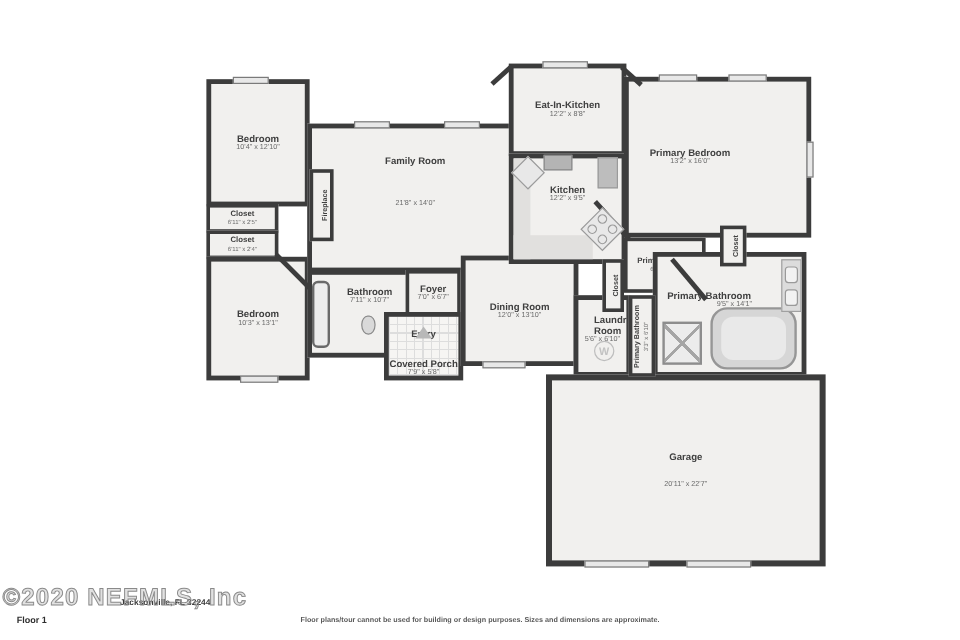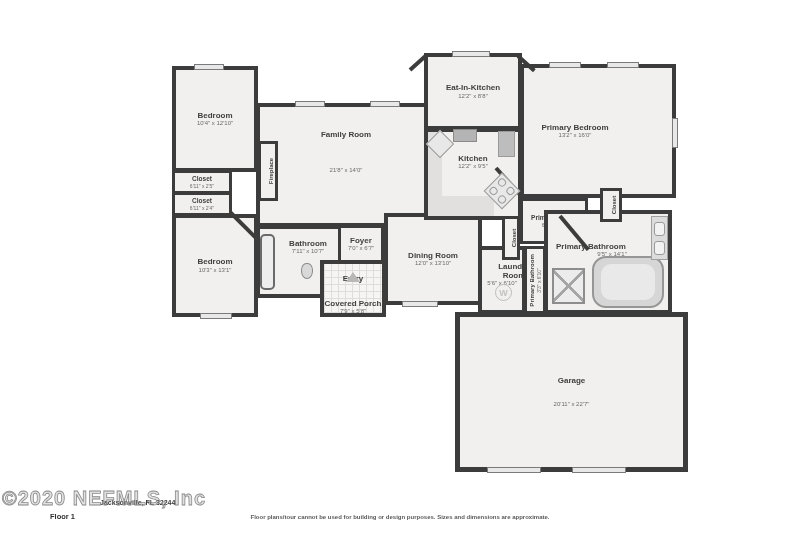--- a/index.html
+++ b/index.html
@@ -1,21 +1,21 @@
 <!DOCTYPE html>
 <html><head>
 <meta charset="utf-8">
 <style>
   html,body{margin:0;padding:0;background:#fff;width:800px;height:533px;overflow:hidden;
     font-family:"Liberation Sans",sans-serif;}
   #canvas{position:relative;width:800px;height:533px;background:#fff;}
 
   .room{position:absolute;box-sizing:border-box;background:#f1f0ee;border:4px solid #3c3c3c;
     display:flex;flex-direction:column;align-items:center;justify-content:center;
-    text-align:center;z-index:2;}
+    z-index:2;}
   .rname{font-size:8px;font-weight:bold;color:#3f3f3f;line-height:1.15;white-space:nowrap;}
   .rdims{font-size:6px;color:#6b6b6b;line-height:1.2;white-space:nowrap;}
   .sm{border-width:3px;}
   .sm .rname{font-size:6.5px;}
   .sm .rdims{font-size:5px;}
 
   .vwrap{position:absolute;box-sizing:border-box;background:#f1f0ee;border:3px solid #3c3c3c;
     display:flex;align-items:center;justify-content:center;z-index:3;}
   .vtext{transform:rotate(-90deg);white-space:nowrap;text-align:center;}
   .vtext .rname{font-size:6px;}
@@ -75,21 +75,21 @@
     linear-gradient(-45deg,transparent 47%,#a5a5a5 47%,#a5a5a5 53%,transparent 53%),#ececec;}
   .gtub{left:592px;top:256px;width:72px;height:52px;background:#d6d6d6;border:2px solid #969696;border-radius:14px;}
   .gtub::after{content:"";position:absolute;left:7px;top:6px;right:7px;bottom:6px;background:#e9e9e9;border-radius:10px;}
   .pbsink{left:651px;top:216px;width:17px;height:44px;background:#dcdcdc;border:1px solid #a0a0a0;}
   .pbsink i{display:block;width:9px;height:12px;margin:5px auto 0;background:#f2f2f2;border:1px solid #9a9a9a;border-radius:3px;}
 
   
   .watermark{position:absolute;left:2px;top:487px;font-size:20px;font-weight:bold;letter-spacing:1px;
     color:rgba(120,120,120,0.22);-webkit-text-stroke:0.8px #8a8a8a;z-index:8;white-space:nowrap;}
   .address{position:absolute;left:100px;top:499px;font-size:7px;font-weight:bold;color:#3a3a3a;z-index:7;white-space:nowrap;}
-  .floorlabel{position:absolute;left:14px;top:512px;font-size:7.5px;font-weight:bold;color:#2e2e2e;z-index:9;margin-left:36px;}
+  .floorlabel{position:absolute;left:14px;top:512px;font-size:7.5px;font-weight:bold;color:#2e2e2e;z-index:9;}
   .disclaimer{position:absolute;left:0;top:514px;width:800px;text-align:center;font-size:6px;
     font-weight:bold;color:#5a5a5a;z-index:9;}
 </style>
 </head>
 <body>
 
 <div id="canvas">
 
   <div class="room r-bedroom1">
     <div class="rname">Bedroom</div>

